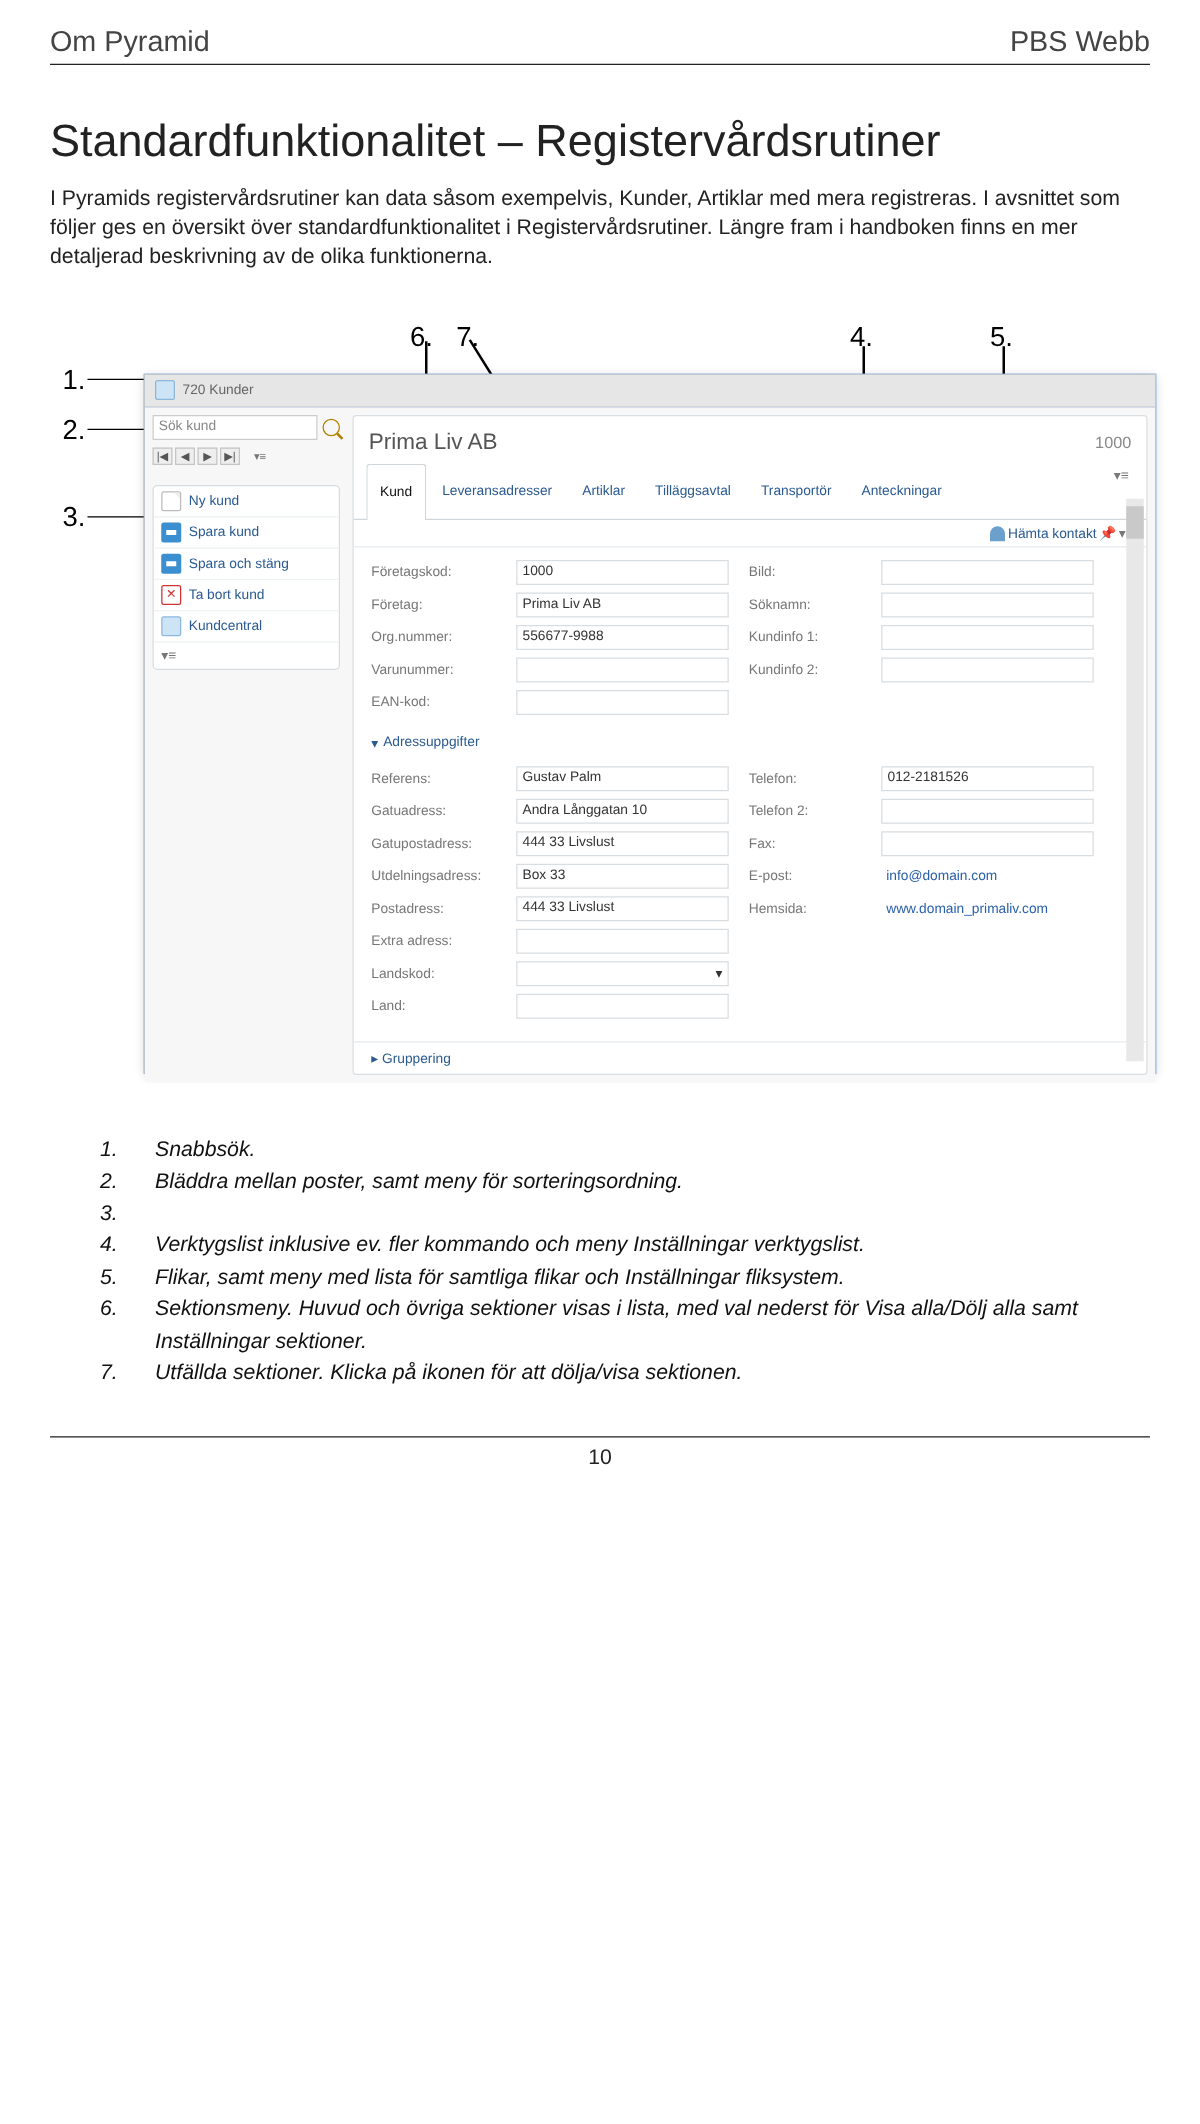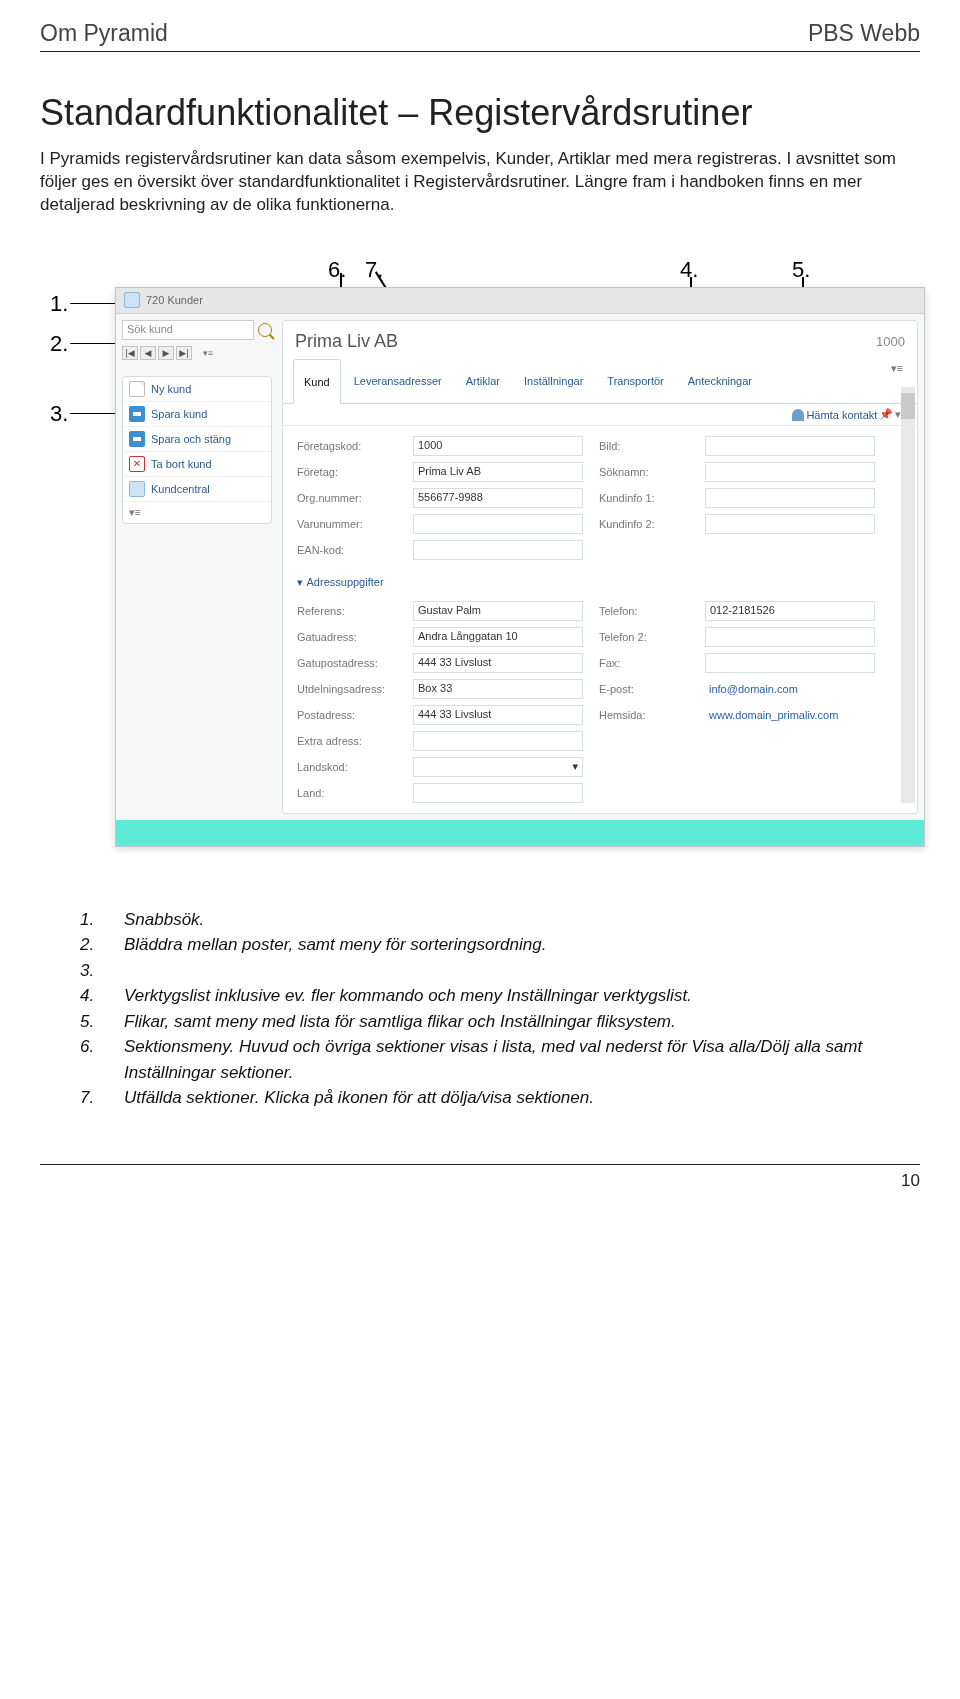--- a/index.html
+++ b/index.html
@@ -43,24 +43,24 @@
   }
   .callout-line {
     position: absolute;
     background: #000;
     height: 1.5px;
     transform-origin: left center;
   }
   
   .shot {
     position: absolute;
-    left: 75px; top: 40px;
+    left: 75px; top: 52px;
     width: 810px; height: 560px;
     border: 1px solid #bfc7cd;
-    background: #5eead4;
+    background: #3b82f6;
     font-size: 11px;
     color: #444;
     box-shadow: 0 2px 8px rgba(0,0,0,.15);
   }
   .shot-titlebar {
     background: #e6e6e6;
     height: 26px;
     display: flex;
     align-items: center;
     padding: 0 8px;
@@ -117,23 +117,23 @@
   .status-dot{width:14px;height:14px;background:#7dc67d;border-radius:2px;}
 
   
   .legend { margin: 0 0 0 40px; font-style: italic; font-size: 17px; color:#111; line-height:1.5;}
   .legend .row{display:flex;gap:20px;}
   .legend .num{width:24px;flex:none;}
   .legend .txt{}
 
   .footer {
     border-top: 1.5px solid #222;
-    margin-top: 53px;
+    margin-top: 38px;
     padding-top: 6px;
-    text-align: right;
+    text-align: center;
     font-size: 17px;
     color:#222;
   }
 </style>
 </head>
 <body>
 
 <div class="header-row">
   <span>Om Pyramid</span>
   <span>PBS Webb</span>
@@ -206,21 +206,21 @@
       </div>
       <div class="right-col">
         <div class="company-row">
           <span>Prima Liv AB</span>
           <span style="font-size:13px;color:#888">1000</span>
         </div>
         <div class="tabs">
           <div class="tab active">Kund</div>
           <div class="tab">Leveransadresser</div>
           <div class="tab">Artiklar</div>
-          <div class="tab">Inställningar</div>
+          <div class="tab">Tilläggsavtal</div>
           <div class="tab">Transportör</div>
           <div class="tab">Anteckningar</div>
           <div style="flex:1"></div>
           <span style="color:#777;font-size:11px;padding:4px">▾≡</span>
         </div>
         <div class="topstrip">
           <span class="person"></span>
           <span>Hämta kontakt</span>
           <span style="color:#c66">📌</span>
           <span style="color:#777">▾≡</span>
@@ -293,20 +293,24 @@
           <span class="val" style="display:flex;justify-content:flex-end;align-items:center">▾</span>
           <span></span>
             <span></span>
 
           <span class="lbl">Land:</span>
           <span class="val"></span>
           <span></span>
             <span></span>
         </div>
 
+        <div class="grp">
+          <span>▸</span>
+          <span>Gruppering</span>
+        </div>
 
         <div class="vscroll">
             <div class="thumb"></div>
           </div>
       </div>
     </div>
     <div style="position:absolute;left:6px;bottom:6px"><span class="status-dot"></span></div>
   </div>
 </div>
 

